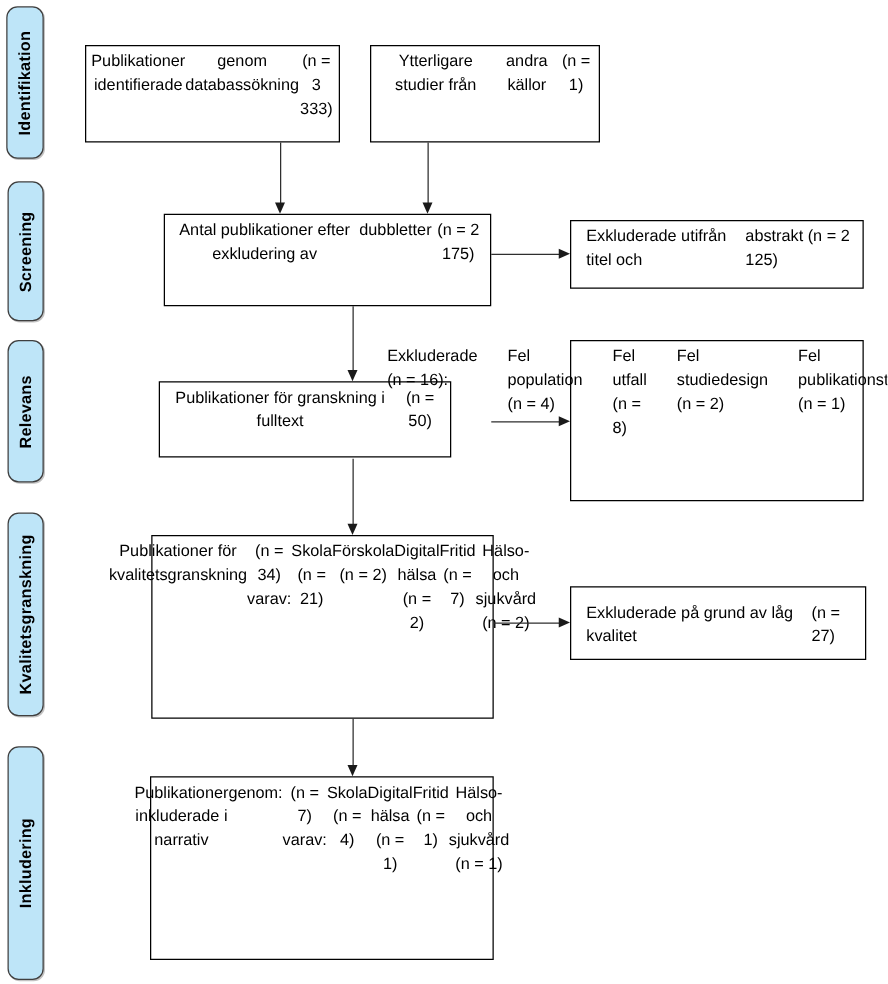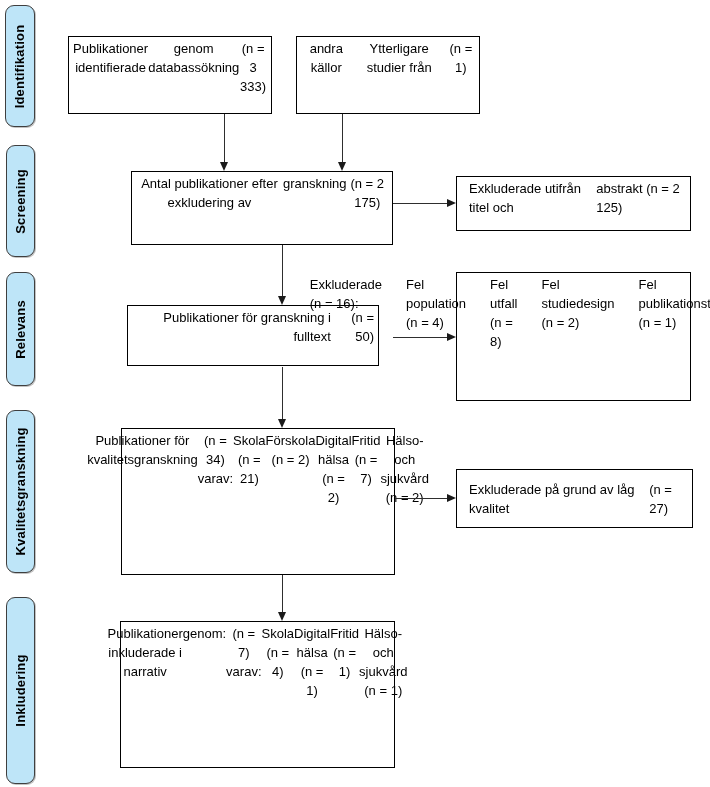--- a/index.html
+++ b/index.html
@@ -91,36 +91,36 @@
   <div class="stage" style="left:6px; top:597px; width:29px; height:187px;">
     <span>Inkludering</span>
   </div>
 
   <div class="box center" style="left:68px; top:36px; width:204px; height:78px;">
     <div>Publikationer identifierade</div>
     <div>genom databassökning</div>
     <div>(n = 3 333)</div>
   </div>
   <div class="box center" style="left:296px; top:36px; width:184px; height:78px;">
+    <div>Ytterligare studier från</div>
     <div>andra källor</div>
-    <div>Ytterligare studier från</div>
     <div>(n = 1)</div>
   </div>
 
   <div class="box center" style="left:131px; top:171px; width:262px; height:74px;">
     <div>Antal publikationer efter exkludering av</div>
-    <div>granskning</div>
+    <div>dubbletter</div>
     <div>(n = 2 175)</div>
   </div>
   <div class="box leftal" style="left:456px; top:176px; width:235px; height:55px;">
     <div>Exkluderade utifrån titel och</div>
     <div>abstrakt (n = 2 125)</div>
   </div>
 
-  <div class="box center" style="left:127px; top:305px; width:252px; height:61px;text-align:right;">
+  <div class="box center" style="left:127px; top:305px; width:234px; height:61px;">
     <div>Publikationer för granskning i fulltext</div>
     <div>(n = 50)</div>
   </div>
   <div class="box leftal" style="left:456px; top:272px; width:235px; height:129px;">
     <div>Exkluderade (n = 16):</div>
     <div class="indent">Fel population (n = 4)</div>
     <div class="indent">Fel utfall (n = 8)</div>
     <div class="indent">Fel studiedesign (n = 2)</div>
     <div class="indent">Fel publikationstyp (n = 1)</div>
     <div class="indent">Bakgrundsartikel (n = 1)</div>

